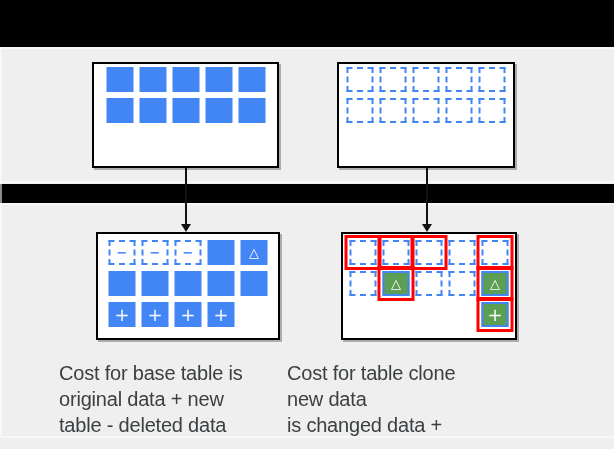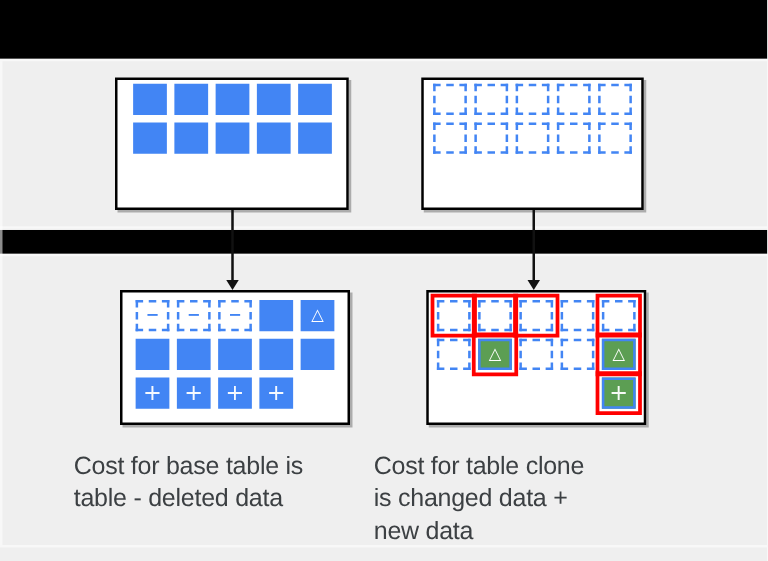--- a/index.html
+++ b/index.html
@@ -62,21 +62,21 @@
     border-left:5px solid transparent;border-right:5px solid transparent;
     border-top:8px solid #111;
   }
 
   .caption{
     position:absolute;top:360px;width:260px;
     font-size:20px;line-height:26px;color:var(--text,#3C4043);
     letter-spacing:-0.2px;
   }
   #caption-base{left:59px;}
-  #caption-clone{left:299px;}
+  #caption-clone{left:287px;}
   .caption span{display:block;}
 </style>
 </head>
 <body>
 
 <div class="stage">
 
   <div class="bar" id="bar-top"></div>
   <div class="bar" id="bar-mid"></div>
 
@@ -183,22 +183,23 @@
         <div class="cell empty"></div>
         <div class="cell empty"></div>
         <div class="cell green red-ring">
           <span class="glyph glyph-plus">+</span>
         </div>
       </div>
   </div>
 
   <div class="caption" id="caption-base">
     <span>Cost for base table is</span>
+    <span>original data + new</span>
     <span>table - deleted data</span>
   </div>
 
   <div class="caption" id="caption-clone">
     <span>Cost for table clone</span>
+    <span>new data</span>
     <span>is changed data +</span>
-    <span>new data</span>
   </div>
 
 </div>
 
 </body></html>

